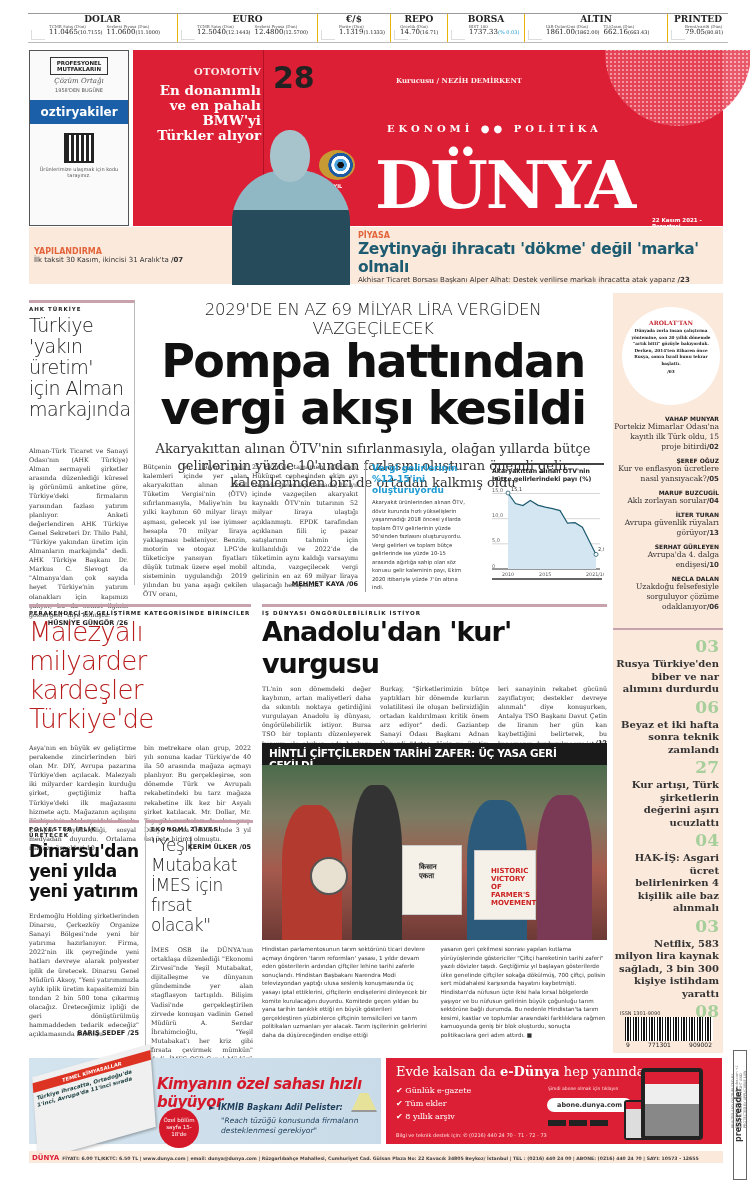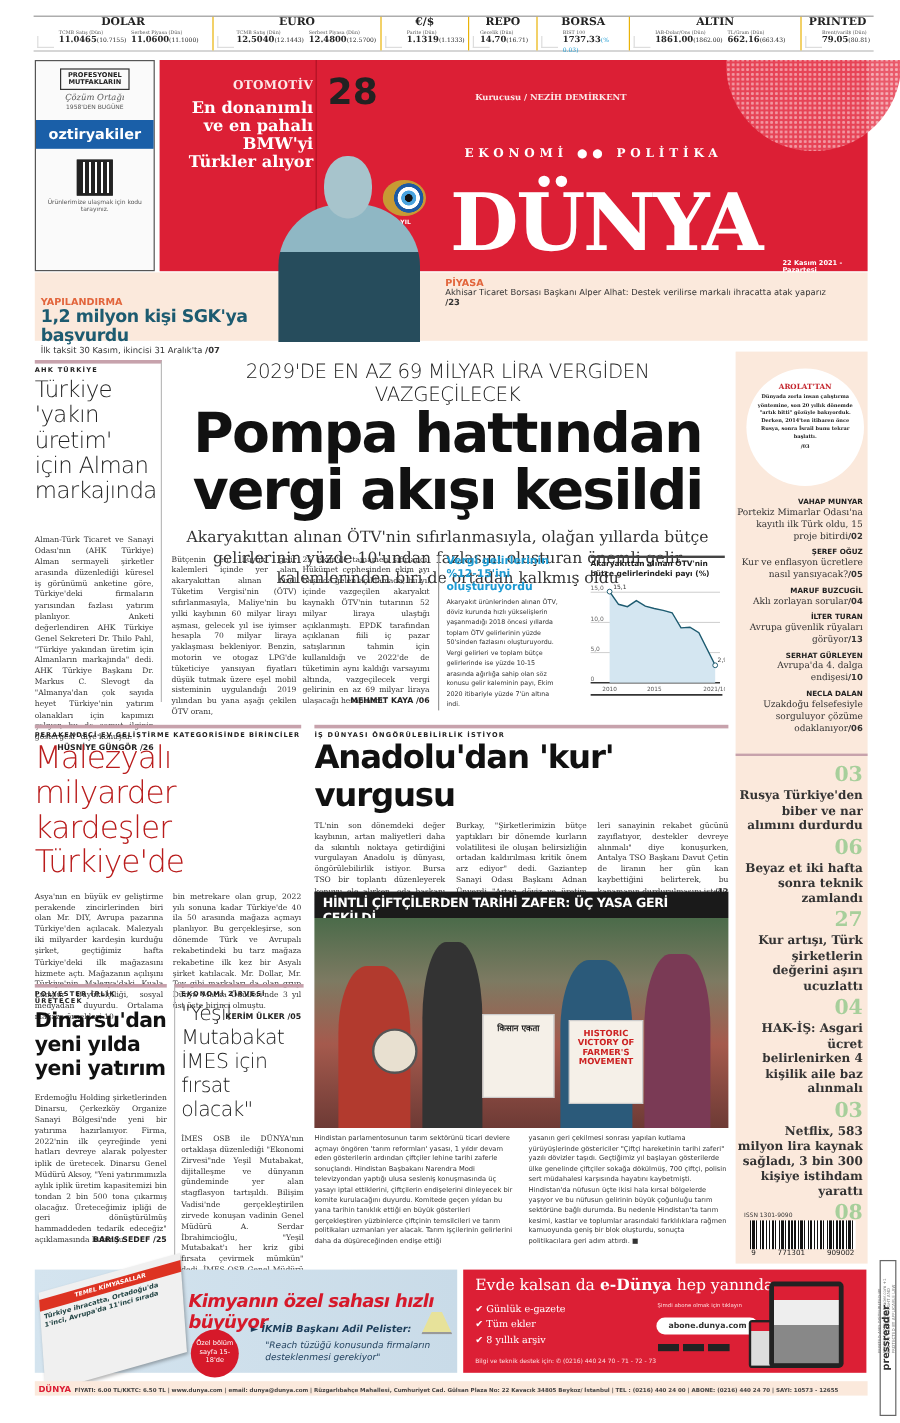--- a/index.html
+++ b/index.html
@@ -5,21 +5,21 @@
 *{box-sizing:border-box;margin:0;padding:0}
 body{width:750px;height:1186px;background:#fff;font-family:"DejaVu Serif",serif;color:#222;position:relative;overflow:hidden}
 .abs{position:absolute}
 .ticker{left:28px;top:13px;width:700px;height:30px;border-top:1px solid #999;border-bottom:1px solid #bbb;display:flex}
 .tk{border-right:1px solid #eab308;padding:0 3px;position:relative}
 .tk:last-child{border-right:none}
 .tk h4{font-family:"DejaVu Serif",serif;font-size:9px;font-weight:bold;text-align:center;line-height:10px;color:#222}
 .tk .row{display:flex;gap:4px}
 .tk .cell{font-size:6.5px;line-height:7px}
 .tk .cell small{display:block;font-size:4px;color:#555;line-height:5px}
-.tk .cell b{font-weight:bold;font-size:7px}
+.tk .cell b{font-weight:normal;font-size:7px}
 .tk .cell i{font-style:normal;font-size:5px}
 .spark{position:absolute;left:3px;bottom:2px;width:14px;height:10px;border-left:1px solid #ddd;border-bottom:1px solid #ddd}
 .ad-left{left:29px;top:50px;width:100px;height:176px;border:1px solid #555;background:#fafafa;text-align:center}
 .ad-left .box{margin:6px auto 0;width:58px;border:1px solid #333;font:bold 5.5px "DejaVu Sans",sans-serif;padding:2px;line-height:6px}
 .ad-left .script{font:italic 7px "DejaVu Serif",serif;color:#555;margin-top:2px}
 .ad-left .since{font:5px "DejaVu Sans",sans-serif;color:#555;margin-top:2px}
 .ad-left .brand{background:#1a5fa8;color:#fff;font:bold 12px "DejaVu Sans",sans-serif;padding:5px 0;margin-top:7px}
 .qr{width:30px;height:30px;margin:9px auto 3px;background:repeating-linear-gradient(90deg,#222 0 3px,#fff 3px 5px),#222;border:2px solid #222}
 .ad-left .scan{font:5px "DejaVu Sans",sans-serif;color:#555;line-height:6px}
 .masthead{left:133px;top:50px;width:590px;height:176px;background:#dc1f35}
@@ -69,21 +69,21 @@
 .vergi .b{font:5.3px "DejaVu Sans",sans-serif;line-height:8.5px;color:#333;margin-top:2px}
 .chart{left:492px;top:463px;width:112px;height:122px;border-top:2px solid #444}
 .chart .t{font:bold 6.2px "DejaVu Sans",sans-serif;line-height:8px;color:#222;margin-top:2px}
 .malez{left:29px;top:604px;width:222px;border-top:3px solid #c7a2ac}
 .malez .kick-sm{letter-spacing:.8px}
 .malez .hl{font:300 26px "DejaVu Sans",sans-serif;line-height:29px;color:#b91c1c;letter-spacing:-.8px}
 .anad{left:262px;top:604px;width:345px;border-top:3px solid #c7a2ac}
 .anad .hl{font:bold 27px "DejaVu Sans",sans-serif;line-height:32px;color:#111;letter-spacing:-1px}
 .photo-hd{left:262px;top:743px;width:345px;height:22px;background:#1a1a1a;color:#fff;font:bold 10.5px "DejaVu Sans",sans-serif;padding:4px 7px;letter-spacing:-.3px}
 .photo{left:262px;top:765px;width:345px;height:175px;background:linear-gradient(180deg,#4b6b4a 0%,#7d7a62 30%,#a55a4d 60%,#6d3a35 100%);overflow:hidden}
-.sign{position:absolute;background:#f5f0e8;border:1px solid #ccc;font:bold 8px "DejaVu Sans",sans-serif;color:#c22;text-align:center;padding:6px}
+.sign{position:absolute;background:#f5f0e8;border:1px solid #ccc;font:bold 8px "DejaVu Sans",sans-serif;color:#c22;padding:16px}
 .fig{position:absolute;border-radius:40% 40% 0 0}
 .poly{left:29px;top:820px;width:110px;border-top:3px solid #c7a2ac}
 .poly .hl{font:bold 17px "DejaVu Sans",sans-serif;line-height:20px;color:#111;letter-spacing:-.5px}
 .eko{left:145px;top:820px;width:108px;border-top:3px solid #c7a2ac;border-left:1px solid #bbb;padding-left:5px}
 .eko .hl{font:300 17px "DejaVu Sans",sans-serif;line-height:20px;color:#222;letter-spacing:-.5px}
 .hindi{left:262px;top:945px;width:345px;display:flex;gap:12px}
 .hindi .body{font:5.6px "DejaVu Sans",sans-serif;line-height:8.6px;text-align:left;flex:1}
 .barcode{left:620px;top:1010px;width:98px;height:36px}
 .bars{width:88px;height:24px;margin:1px auto 0;background:repeating-linear-gradient(90deg,#111 0 1px,#fff 1px 2px,#111 2px 4px,#fff 4px 5px,#111 5px 6px,#fff 6px 8px)}
 .issn{font:5px "DejaVu Sans",sans-serif;color:#333}
@@ -196,25 +196,25 @@
   <div class="abs founder">Kurucusu / NEZİH DEMİRKENT</div>
   <div class="abs eye"></div>
   <div class="abs yil">41. YIL</div>
   <div class="abs ekonomi">EKONOMİ ●● POLİTİKA</div>
   <div class="abs dunya">DÜNYA</div>
   <div class="abs date">22 Kasım 2021 - Pazartesi</div>
 </div>
 
 <div class="abs yap" style="padding:20px 5px">
   <div class="kicker-o">YAPILANDIRMA</div>
-  <div class="hl-teal">1,2 milyon kişi SGK'ya başvurdu</div>
   <div class="sub"><span>İlk taksit 30 Kasım, ikincisi 31 Aralık'ta</span> <b>/07</b></div>
 </div>
-<div class="abs pyasa" style="padding:4px 21px">
+<div class="abs pyasa" style="padding:4px 8px">
   <div class="kicker-o">PİYASA</div>
+  <div class="hl-teal" style="font-size:15.5px">Zeytinyağı ihracatı 'dökme' değil 'marka' olmalı</div>
   <div class="sub"><span>Akhisar Ticaret Borsası Başkanı Alper Alhat: Destek verilirse markalı ihracatta atak yaparız</span> <b>/23</b></div>
 </div>
 <div class="abs person">
     <div class="head"></div>
   </div>
 
 <div class="abs ahk">
   <div class="kick-sm">AHK TÜRKİYE</div>
   <div class="thin-hl" style="margin-top:3px">Türkiye 'yakın üretim' için Alman markajında</div>
   <div class="body" style="margin-top:26px">Alman-Türk Ticaret ve Sanayi Odası'nın (AHK Türkiye) Alman sermayeli şirketler arasında düzenlediği küresel iş görünümü anketine göre, Türkiye'deki firmaların yarısından fazlası yatırım planlıyor. Anketi değerlendiren AHK Türkiye Genel Sekreteri Dr. Thilo Pahl, "Türkiye yakından üretim için Almanların markajında" dedi. AHK Türkiye Başkanı Dr. Markus C. Slevogt da "Almanya'dan çok sayıda heyet Türkiye'nin yatırım olanakları için kapımızı çalıyor, bu da somut ilginin göstergesi" diye konuştu.</div>

